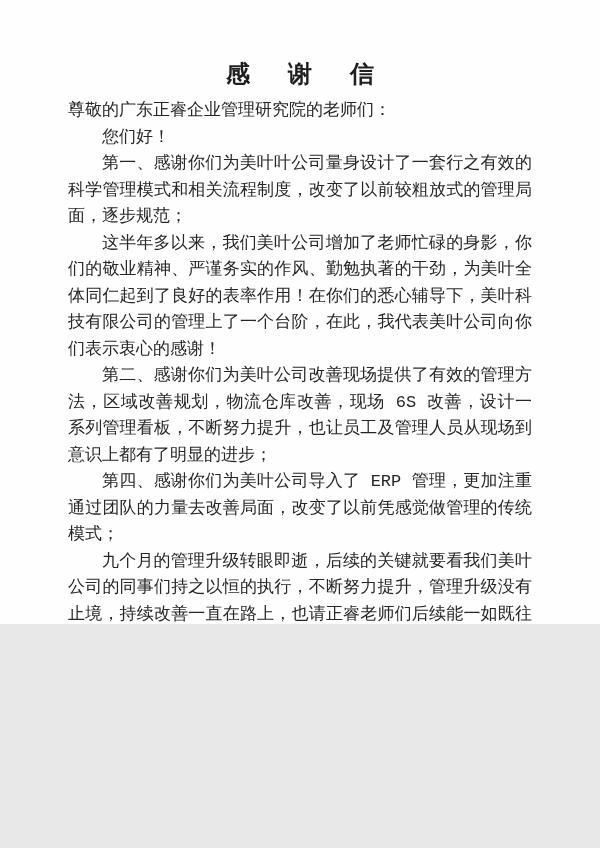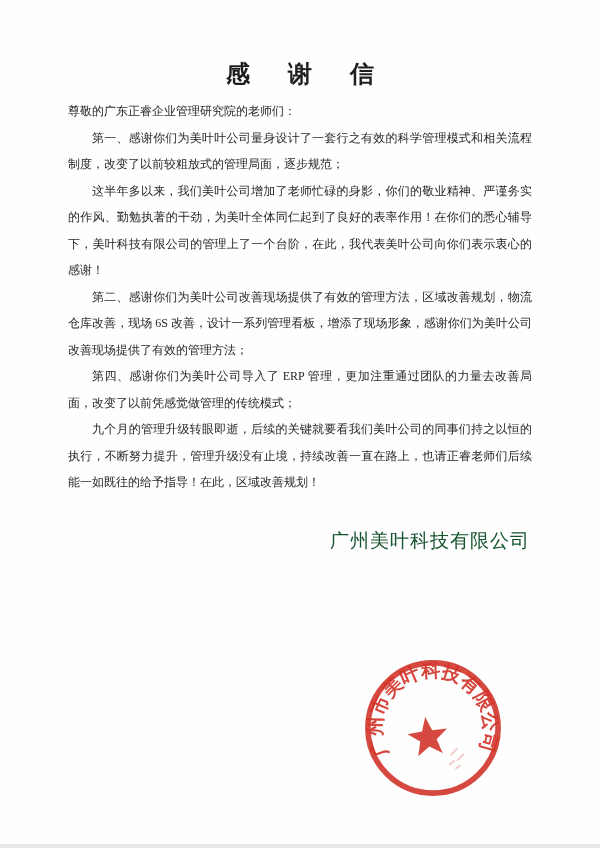--- a/index.html
+++ b/index.html
@@ -1,40 +1,41 @@
 <!DOCTYPE html>
 <html><head>
 <meta charset="utf-8">
 <style>
   * { margin: 0; padding: 0; box-sizing: border-box; }
   html, body { background: #e8e8e8; }
   .page {
     position: relative;
     width: 600px;
-    height: 844px;
+    height: 624px;
     margin: 0 auto;
     background: #fefefe;
     overflow: hidden;
     font-family: "Liberation Serif", "DejaVu Serif", serif;
     color: #262626;
   }
   .letter-title {
     margin-top: 58px;
     text-align: center;
     font-size: 24px;
     font-weight: bold;
     letter-spacing: 16px;
     text-indent: 16px; 
     color: #1e1e1e;
   }
   .letter-body {
     margin: 8px 68px 0 68px;
-    font-size: 12px;
+    font-size: 17px;
     line-height: 26.5px;
     text-align: justify;
+    font-family: Liberation Mono, monospace;
   }
   .salutation { text-indent: 0; }
   .para { text-indent: 2em; }
   .signature-row {
     margin: 32px 70px 0 0;
     text-align: right;
     font-size: 19px;
     letter-spacing: 1px;
     position: relative;
     z-index: 2;
@@ -60,23 +61,24 @@
 </style>
 </head>
 <body>
 
 <div class="page">
 
   <h1 class="letter-title">感 谢 信</h1>
 
   <div class="letter-body">
     <p class="salutation">尊敬的广东正睿企业管理研究院的老师们：</p>
+    <p class="para">您们好！</p>
     <p class="para">第一、感谢你们为美叶叶公司量身设计了一套行之有效的科学管理模式和相关流程制度，改变了以前较粗放式的管理局面，逐步规范；</p>
     <p class="para">这半年多以来，我们美叶公司增加了老师忙碌的身影，你们的敬业精神、严谨务实的作风、勤勉执著的干劲，为美叶全体同仁起到了良好的表率作用！在你们的悉心辅导下，美叶科技有限公司的管理上了一个台阶，在此，我代表美叶公司向你们表示衷心的感谢！</p>
-    <p class="para">第二、感谢你们为美叶公司改善现场提供了有效的管理方法，区域改善规划，物流仓库改善，现场 6S 改善，设计一系列管理看板，增添了现场形象，感谢你们为美叶公司改善现场提供了有效的管理方法；</p>
+    <p class="para">第二、感谢你们为美叶公司改善现场提供了有效的管理方法，区域改善规划，物流仓库改善，现场 6S 改善，设计一系列管理看板，不断努力提升，也让员工及管理人员从现场到意识上都有了明显的进步；</p>
     <p class="para">第四、感谢你们为美叶公司导入了 ERP 管理，更加注重通过团队的力量去改善局面，改变了以前凭感觉做管理的传统模式；</p>
     <p class="para">九个月的管理升级转眼即逝，后续的关键就要看我们美叶公司的同事们持之以恒的执行，不断努力提升，管理升级没有止境，持续改善一直在路上，也请正睿老师们后续能一如既往的给予指导！在此，区域改善规划！</p>
   </div>
 
   <div class="signature-row">广州美叶科技有限公司</div>
 
   <div class="stamp">
     <svg viewBox="0 0 200 200">
 
       <circle cx="100" cy="100" r="93" fill="none" stroke="#cf2318" stroke-width="8" opacity="0.9"></circle>

